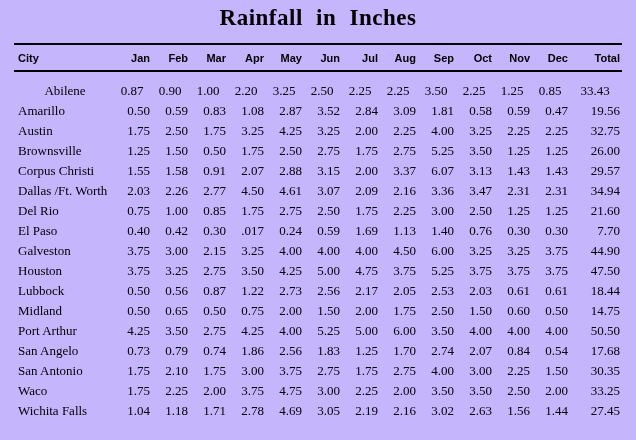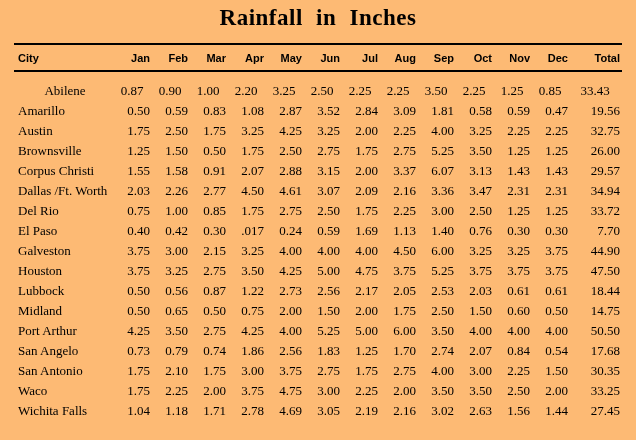--- a/index.html
+++ b/index.html
@@ -1,21 +1,21 @@
 <!DOCTYPE html>
 <html><head>
 <meta charset="utf-8">
 <style>
   * { margin: 0; padding: 0; box-sizing: border-box; }
   html, body { background: #ffffff; }
   .page {
     position: relative;
     width: 636px;
     height: 440px;
-    background: #fdba74;
+    background: #c4b5fd;
     color: #000000;
     overflow: hidden;
     font-family: "Liberation Serif", "DejaVu Serif", serif;
   }
   .title {
     margin-top: 5px;
     text-align: center;
     font-family: "Liberation Serif", "DejaVu Serif", serif;
     font-weight: bold;
     font-size: 23px;
@@ -207,21 +207,21 @@
           <td>0.85</td>
           <td>1.75</td>
           <td>2.75</td>
           <td>2.50</td>
           <td>1.75</td>
           <td>2.25</td>
           <td>3.00</td>
           <td>2.50</td>
           <td>1.25</td>
           <td>1.25</td>
-          <td>33.72</td>
+          <td>21.60</td>
         </tr>
         <tr>
           <td class="city">El Paso</td>
           <td>0.40</td>
           <td>0.42</td>
           <td>0.30</td>
           <td>.017</td>
           <td>0.24</td>
           <td>0.59</td>
           <td>1.69</td>

